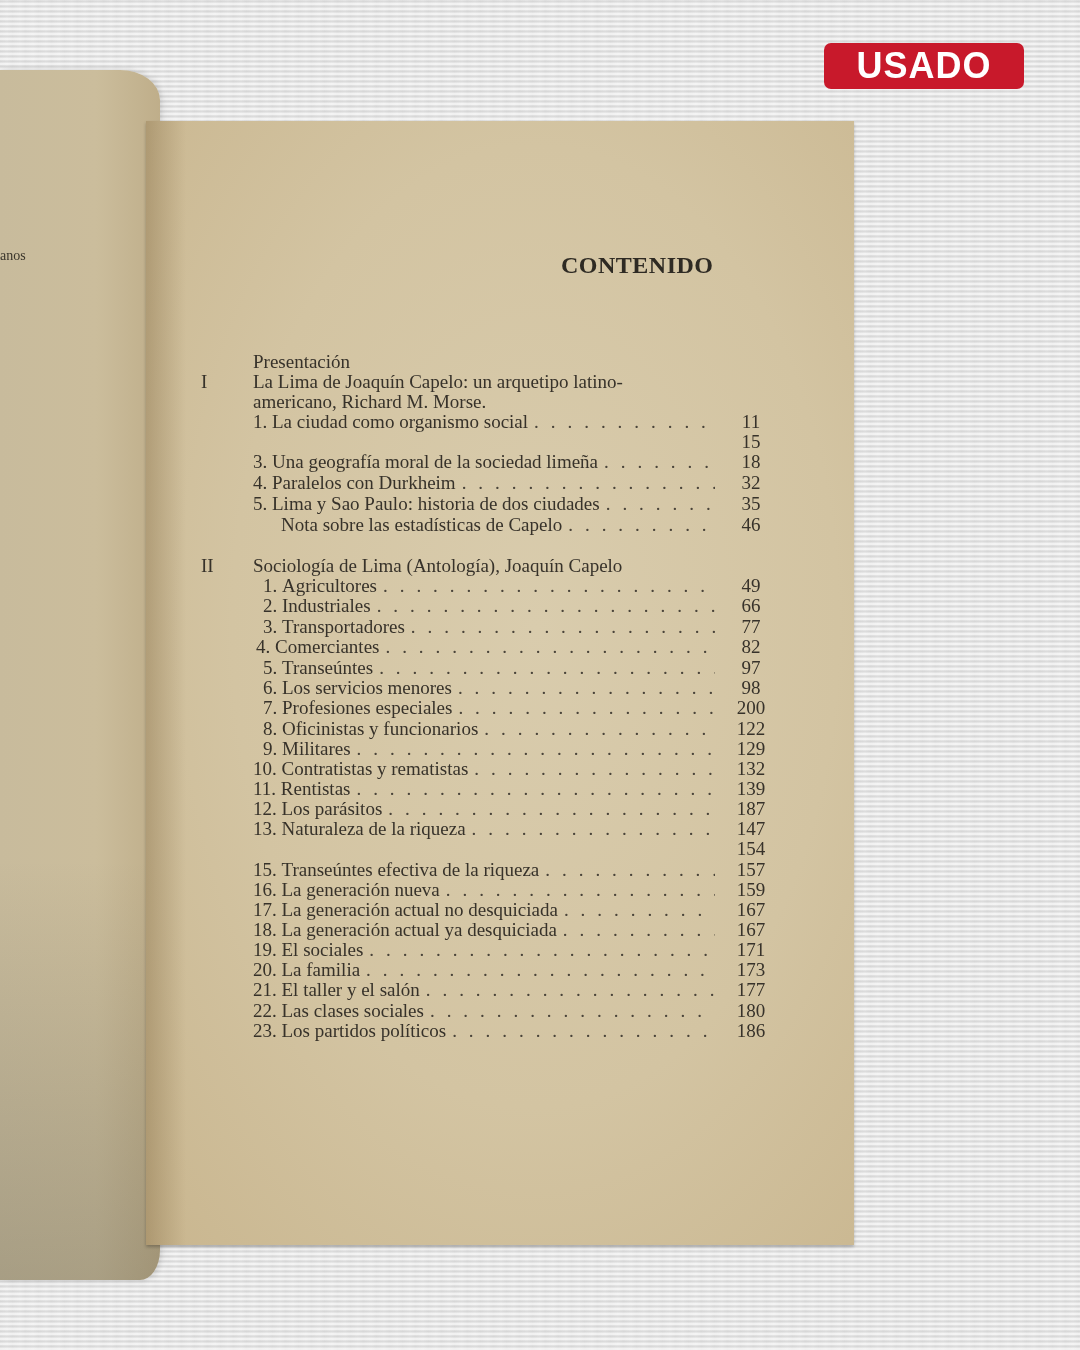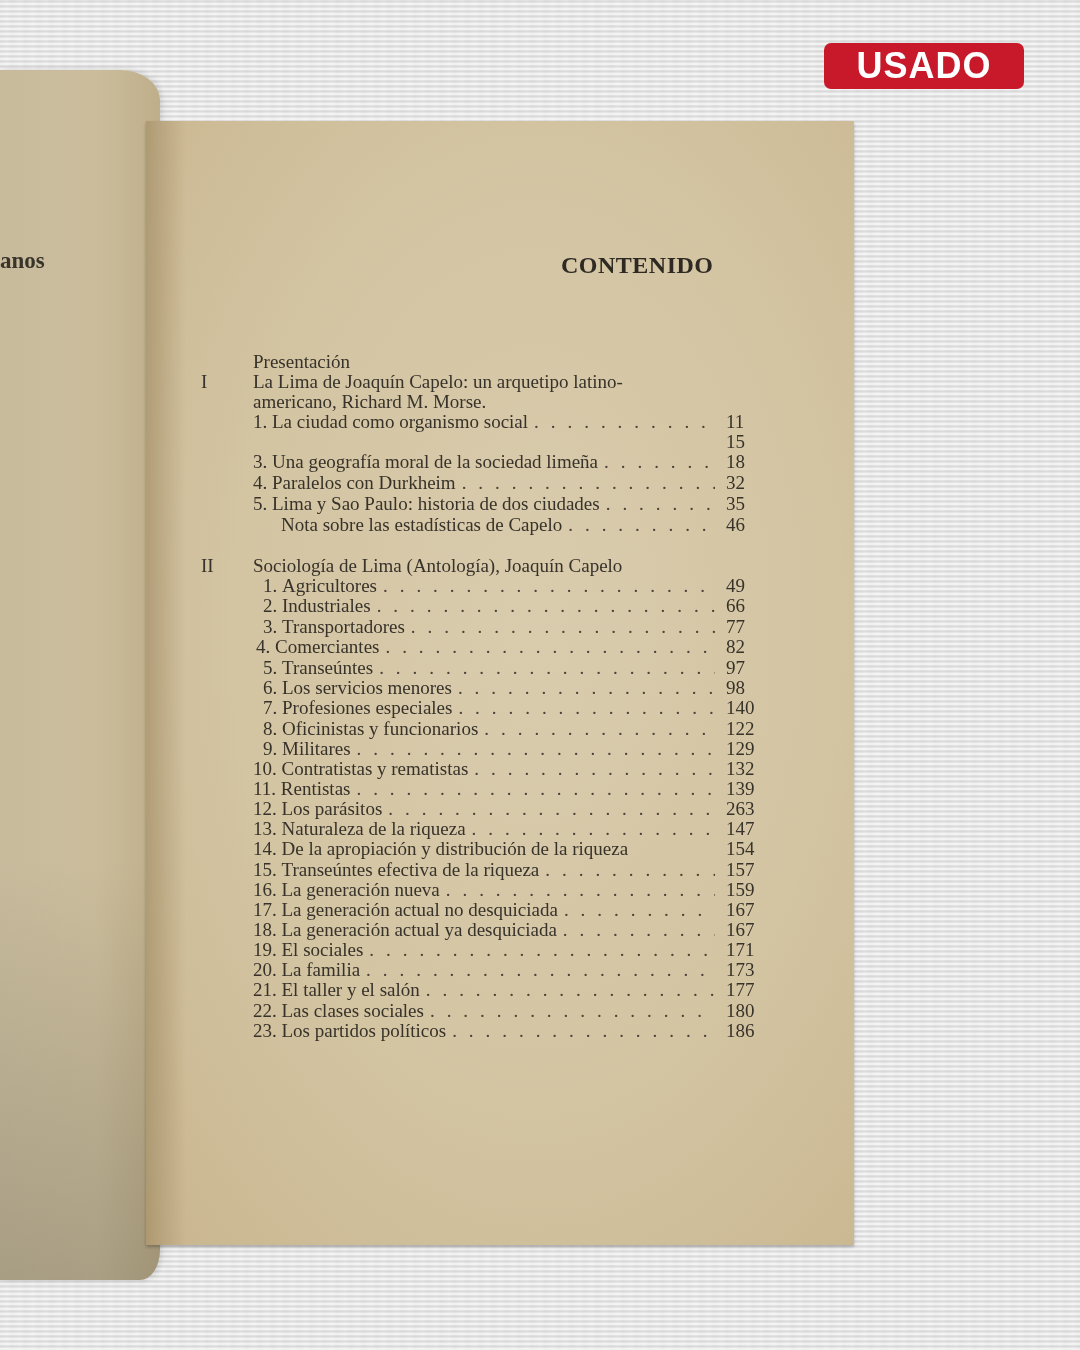--- a/index.html
+++ b/index.html
@@ -17,21 +17,21 @@
       border-top-right-radius: 40px 30px;
       border-bottom-right-radius: 20px 30px;
       box-shadow: 2px 0 6px rgba(0,0,0,0.15);
     }
     .left-page::after {
       content: ""; position: absolute; left: 0; right: 0; bottom: 0; height: 420px;
       background: linear-gradient(180deg, rgba(0,0,0,0) 0%, rgba(70,70,60,0.25) 100%);
       border-bottom-right-radius: 20px 30px;
     }
     .left-page-fragment {
-      position: absolute; left: 0; top: 178px; font-size: 23px; color: #3a352b; font-weight: bold;
+      position: absolute; left: 0; top: 178px; font-size: 14px; color: #3a352b;
     }
     .right-page {
       position: absolute; left: 146px; top: 121px; width: 708px; height: 1124px;
       background: radial-gradient(ellipse at 55% 45%, #d9ccad 0%, #d3c4a2 55%, #c9b68f 100%);
       box-shadow: 0 2px 3px rgba(0,0,0,0.25);
       text-decoration: underline;
     }
     .right-page::before {
       content: ""; position: absolute; left: 0; top: 0; bottom: 0; width: 40px;
       background: linear-gradient(90deg, rgba(120,95,55,0.35), rgba(0,0,0,0));
@@ -41,21 +41,21 @@
       color: #2e2a23; letter-spacing: 0.5px;
     }
     .toc { position: absolute; left: 0; top: 230px; width: 708px; color: #37322a; font-size: 19px; }
     .row { position: absolute; left: 0; width: 708px; height: 21px; line-height: 21px; white-space: nowrap; }
     .roman { position: absolute; left: 55px; }
     .heading { position: absolute; left: 107px; }
     .entry { position: absolute; display: flex; }
     .entry .label { white-space: nowrap; }
     .entry .leader { flex: 1; overflow: hidden; white-space: nowrap; letter-spacing: 3.6px; padding-left: 6px; color: #4a443a; }
     .entry .leader::after { content: ". . . . . . . . . . . . . . . . . . . . . . . . . . . . . . . . . . . . . . . . . . . . . . . . . . . . . . . . . . . . . . . . . . . . . . . . . . . . . . . . . . . . . . . ."; }
-    .page-num { position: absolute; right: 78px; text-align: left; width: 50px; }
+    .page-num { position: absolute; right: 78px; text-align: center; width: 50px; }
     .badge {
       position: absolute; left: 824px; top: 43px; width: 200px; height: 46px;
       background: #c8192b; border-radius: 7px; color: #ffffff;
       font-family: "Liberation Sans", "DejaVu Sans", sans-serif; font-weight: bold;
       font-size: 36px; text-align: center; line-height: 46px; letter-spacing: 1px;
     }
   </style>
 </head>
 <body>
 
@@ -166,21 +166,21 @@
           <span class="label"><span>6.</span>&nbsp;<span>Los servicios menores</span></span>
           <span class="leader"></span>
         </span>
       <span class="page-num">98</span>
     </div>
     <div class="row" style="top:346px">
       <span class="entry" style="left:117px; width:452px">
           <span class="label"><span>7.</span>&nbsp;<span>Profesiones especiales</span></span>
           <span class="leader"></span>
         </span>
-      <span class="page-num">140</span>
+      <span class="page-num">200</span>
     </div>
     <div class="row" style="top:367px">
       <span class="entry" style="left:117px; width:452px">
           <span class="label"><span>8.</span>&nbsp;<span>Oficinistas y funcionarios</span></span>
           <span class="leader"></span>
         </span>
       <span class="page-num">122</span>
     </div>
     <div class="row" style="top:387px">
       <span class="entry" style="left:117px; width:452px">
@@ -201,33 +201,30 @@
           <span class="label"><span>11.</span>&nbsp;<span>Rentistas</span></span>
           <span class="leader"></span>
         </span>
       <span class="page-num">139</span>
     </div>
     <div class="row" style="top:447px">
       <span class="entry" style="left:107px; width:462px">
           <span class="label"><span>12.</span>&nbsp;<span>Los parásitos</span></span>
           <span class="leader"></span>
         </span>
-      <span class="page-num">263</span>
+      <span class="page-num">187</span>
     </div>
     <div class="row" style="top:467px">
       <span class="entry" style="left:107px; width:462px">
           <span class="label"><span>13.</span>&nbsp;<span>Naturaleza de la riqueza</span></span>
           <span class="leader"></span>
         </span>
       <span class="page-num">147</span>
     </div>
     <div class="row" style="top:487px">
-      <span class="entry" style="left:107px; width:462px">
-          <span class="label"><span>14.</span>&nbsp;<span>De la apropiación y distribución de la riqueza</span></span>
-        </span>
       <span class="page-num">154</span>
     </div>
     <div class="row" style="top:508px">
       <span class="entry" style="left:107px; width:462px">
           <span class="label"><span>15.</span>&nbsp;<span>Transeúntes efectiva de la riqueza</span></span>
           <span class="leader"></span>
         </span>
       <span class="page-num">157</span>
     </div>
     <div class="row" style="top:528px">

